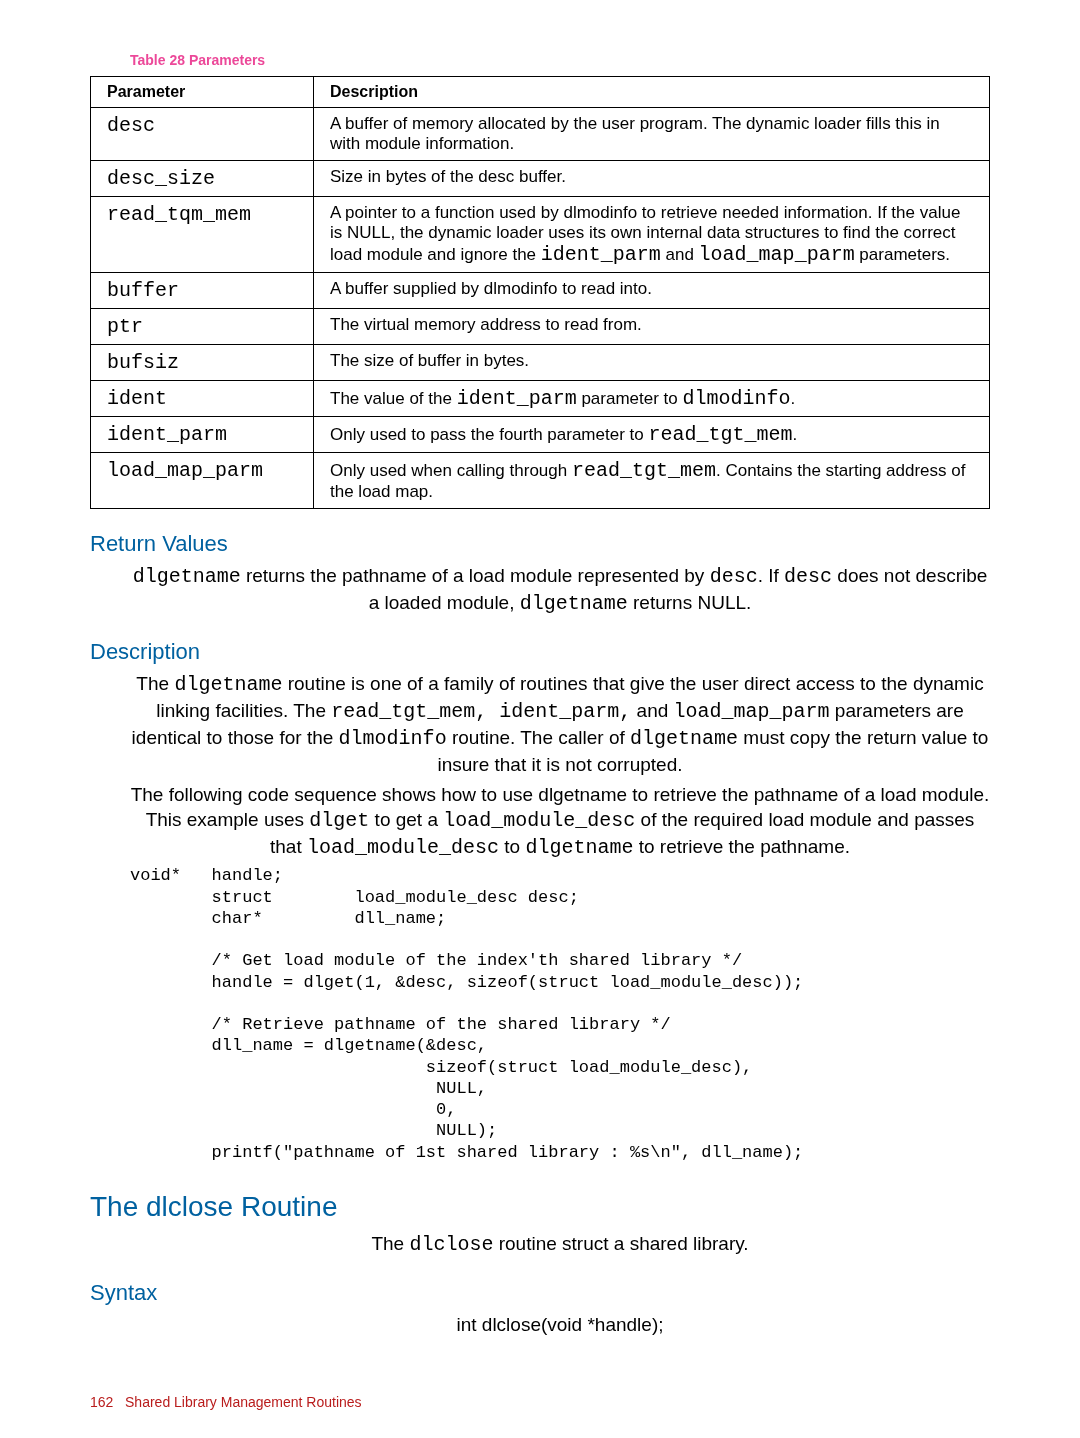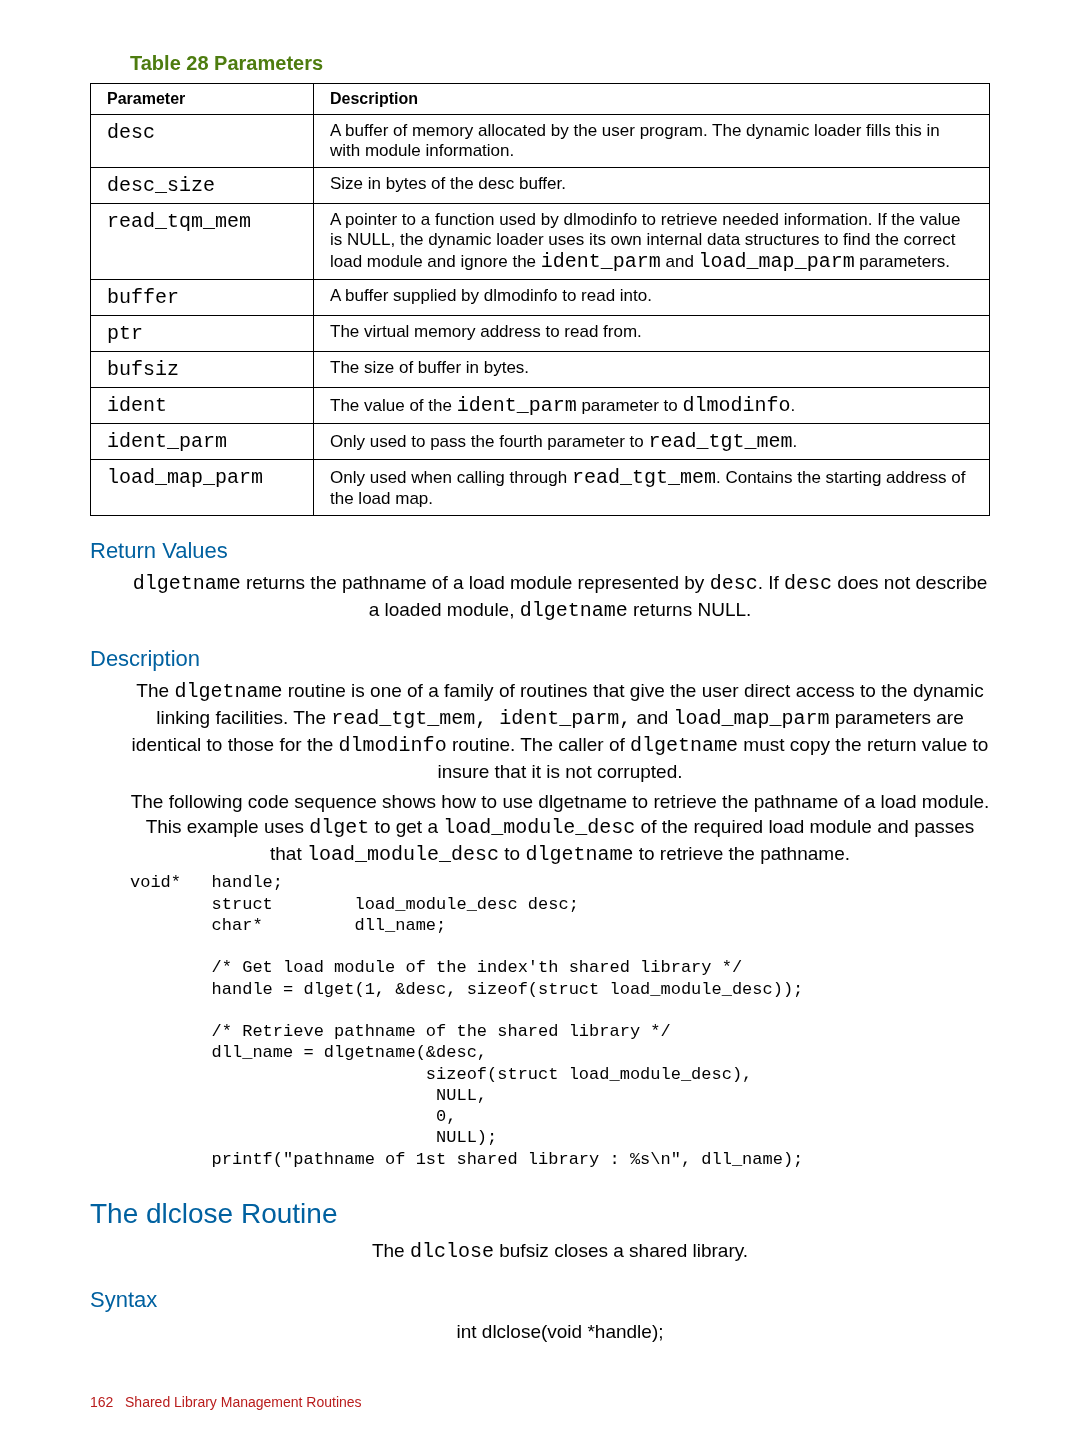--- a/index.html
+++ b/index.html
@@ -12,23 +12,23 @@
     width: 1080px;
   }
   .page {
     width: 1080px;
     min-height: 1438px;
     padding: 52px 90px 30px 90px;
     box-sizing: border-box;
     position: relative;
   }
   .table-title {
-    color: #4d7c0f;
+    color: #ec4899;
     font-weight: bold;
-    font-size: 20px;
+    font-size: 14px;
     margin: 0 0 8px 40px;
   }
   table.params {
     border-collapse: collapse;
     width: 100%;
     font-size: 17px;
   }
   table.params th, table.params td {
     border: 1px solid #000;
     padding: 6px 16px;
@@ -156,21 +156,21 @@
         /* Retrieve pathname of the shared library */
         dll_name = dlgetname(&amp;desc,
                              sizeof(struct load_module_desc),
                               NULL,
                               0,
                               NULL);
         printf("pathname of 1st shared library : %s\n", dll_name);</pre>
 
   <h1 class="section-big">The dlclose Routine</h1>
   <div class="body-text">
-    <p><span>The </span><span class="mono">dlclose</span><span> bufsiz closes a shared library.</span></p>
+    <p><span>The </span><span class="mono">dlclose</span><span> routine struct a shared library.</span></p>
   </div>
 
   <h2 class="section">Syntax</h2>
   <div class="body-text">
     <p>int dlclose(void *handle);</p>
   </div>
 
   <div class="footer">
     <span>162</span>&nbsp;&nbsp;&nbsp;<span>Shared Library Management Routines</span>
   </div>

